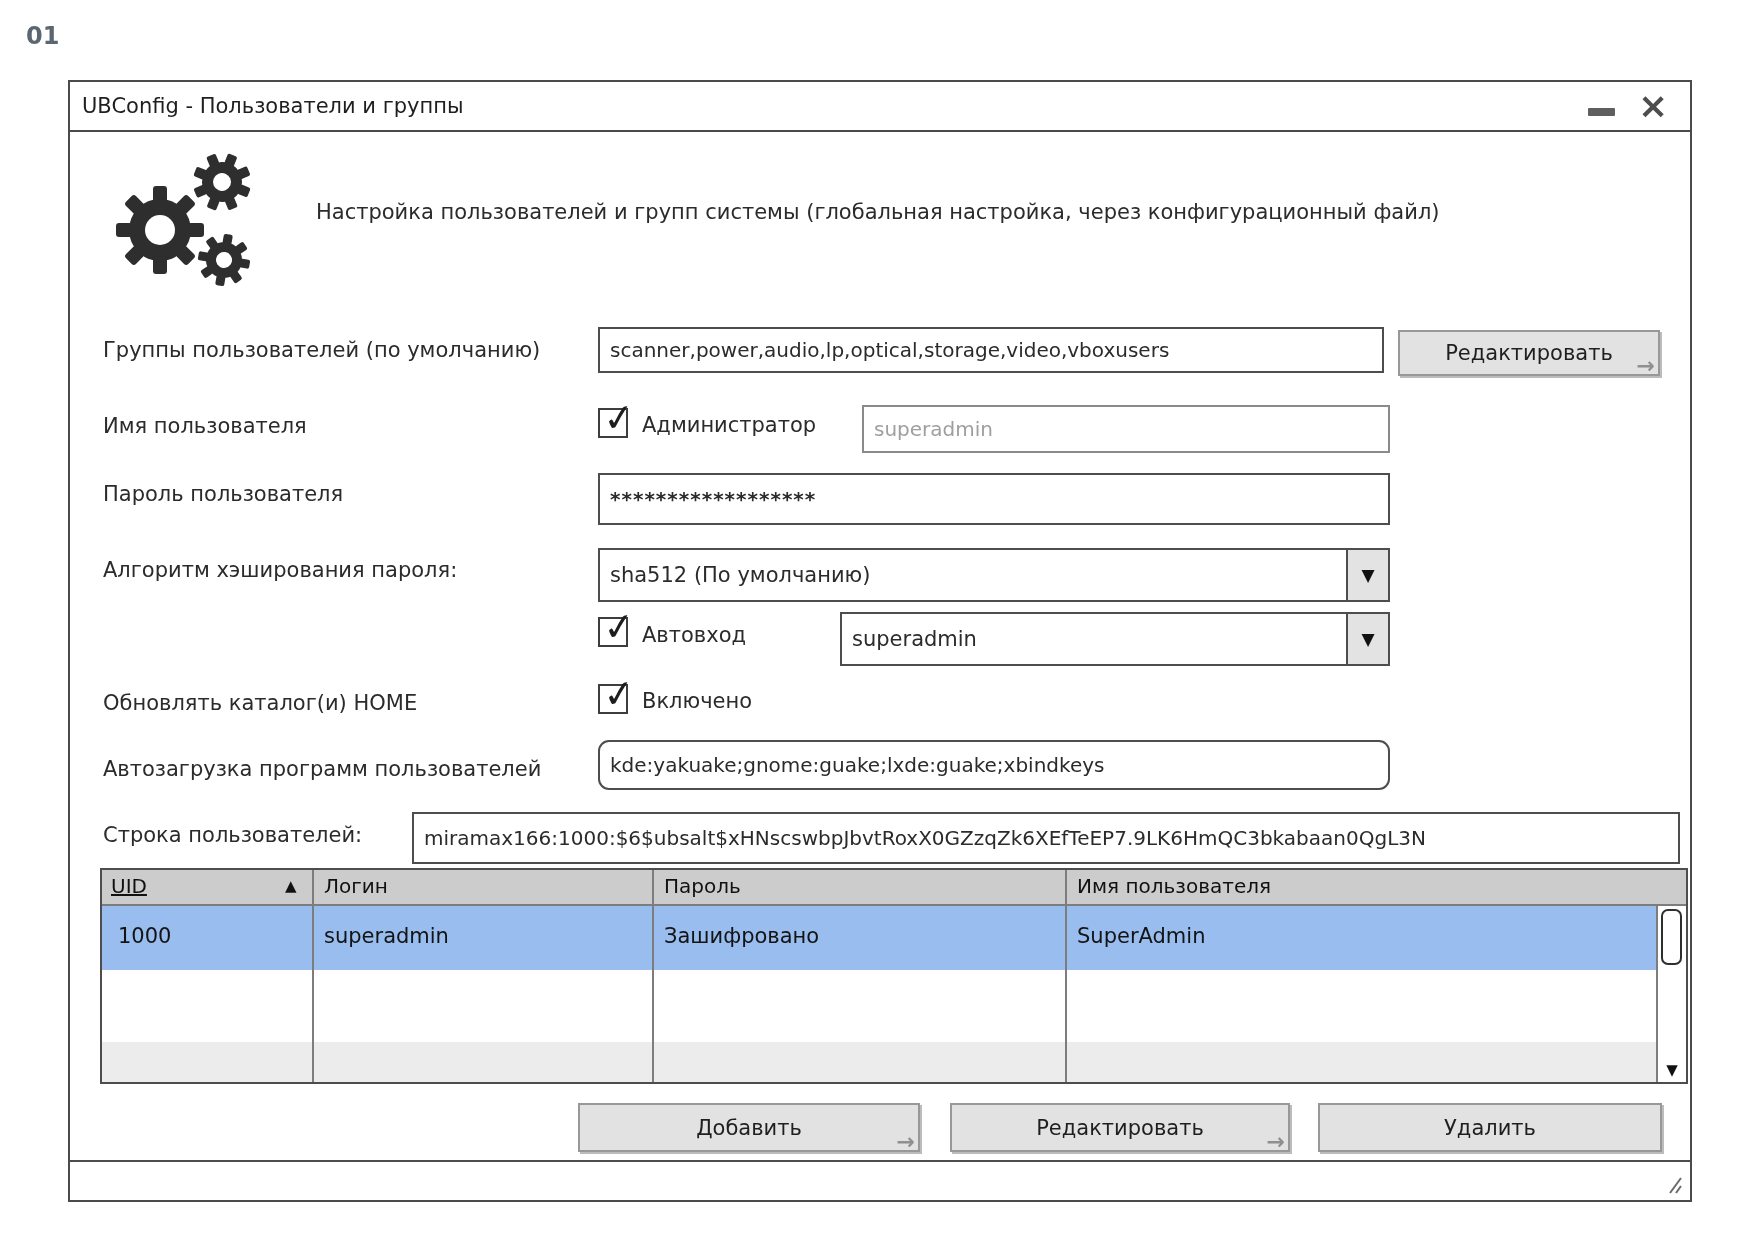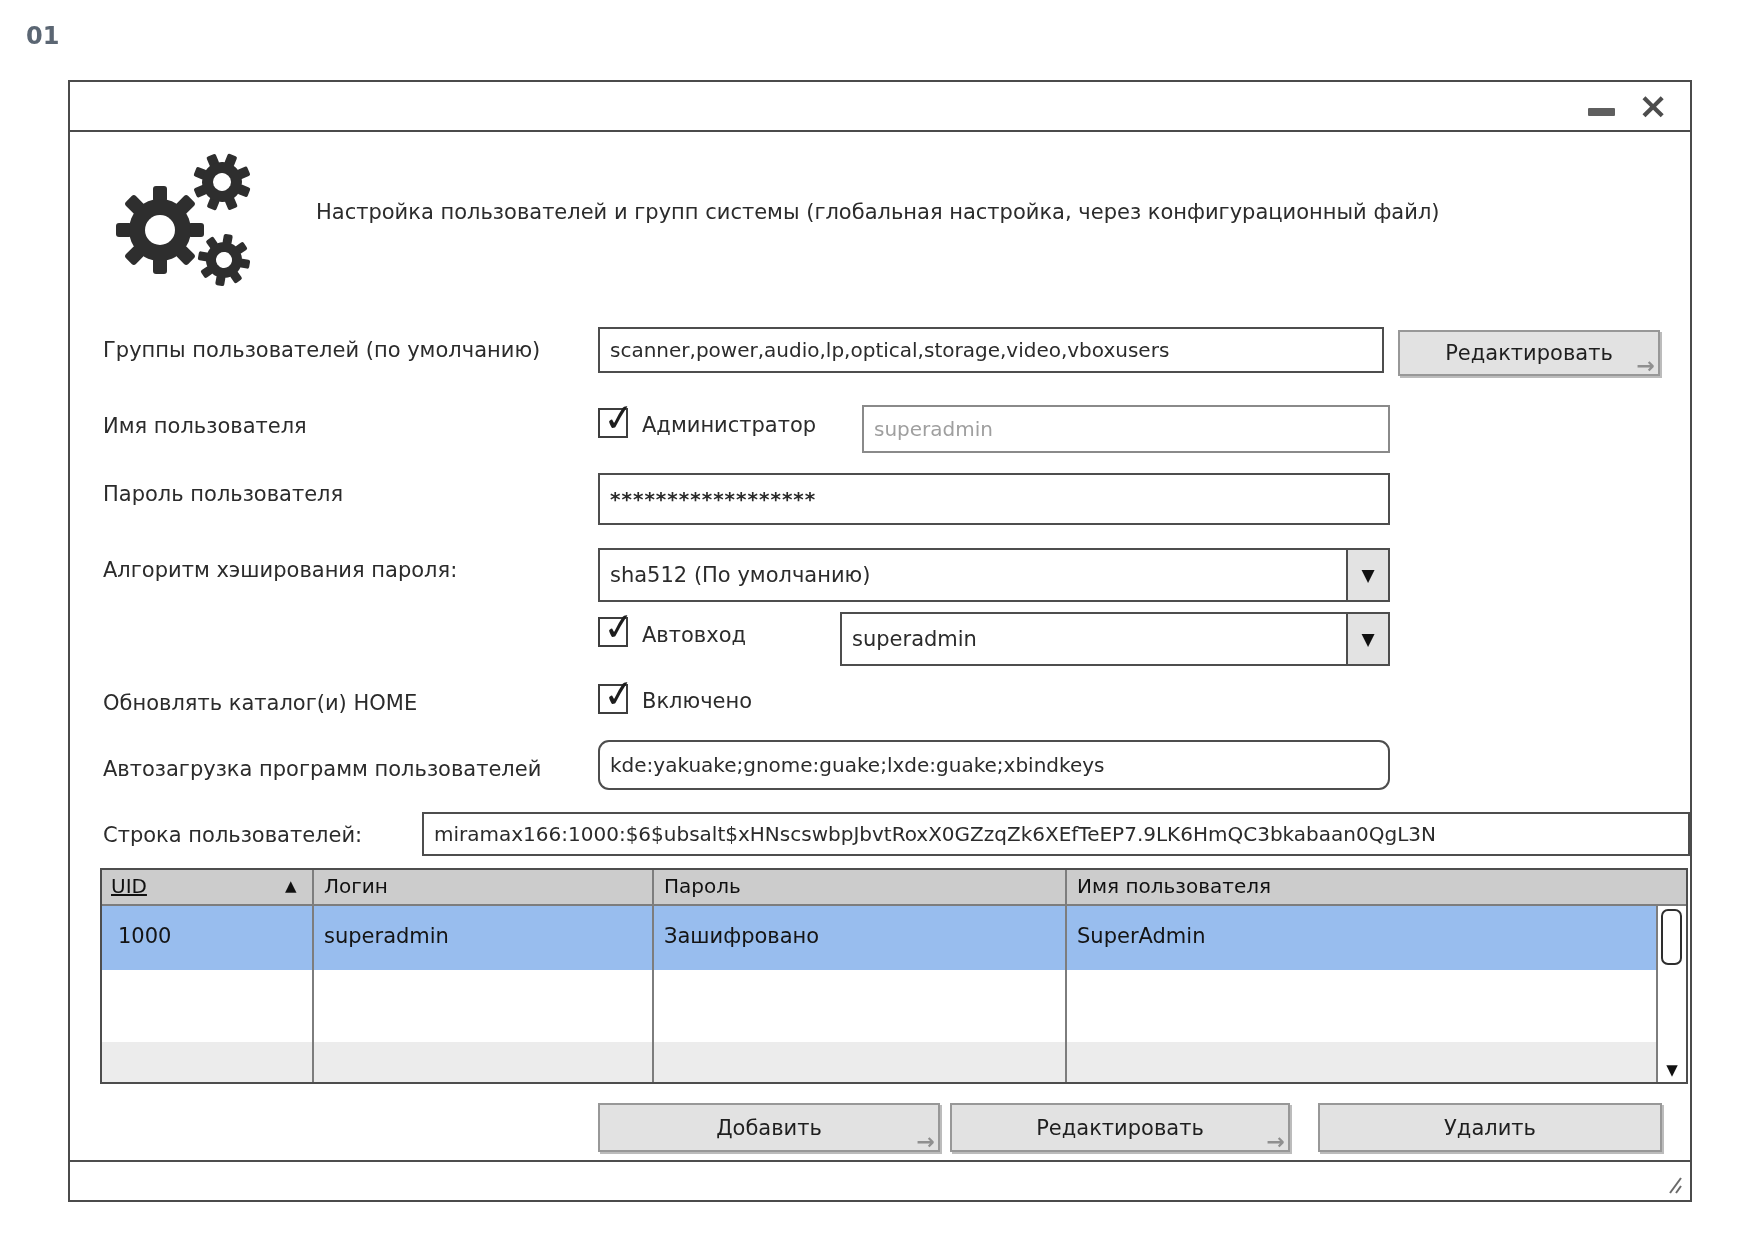--- a/index.html
+++ b/index.html
@@ -61,20 +61,21 @@
   .gear-svg, .grip-svg { display:block; }
 </style>
 </head>
 <body>
 
 <div class="abs figure-label">01</div>
 
 <div class="abs window">
 
   <div class="abs titlebar">
+    <div class="abs titlebar-text">UBConfig - Пользователи и группы</div>
     <div class="abs min-bar"></div>
     <div class="abs close-x">×</div>
   </div>
 
   <div class="abs" style="left:30px; top:64px; width:172px; height:148px;">
     <svg class="gear-svg" width="172" height="148" viewBox="0 0 172 148">
       <g fill="#2e2e2e">
         <g transform="translate(60,84)">
           <g>
             <rect x="-7" y="-44" width="14" height="16" rx="3"></rect>
@@ -158,21 +159,21 @@
   <div class="abs flabel" style="top:609px;">Обновлять каталог(и) HOME</div>
   <div class="abs checkbox" style="left:528px; top:602px;">
     <span class="tick">✓</span>
   </div>
   <div class="abs cb-label" style="left:572px; top:607px;">Включено</div>
 
   <div class="abs flabel" style="top:675px;">Автозагрузка программ пользователей</div>
   <div class="abs tbox" style="left:528px; top:658px; width:792px; height:50px;border-radius:11px;">kde:yakuake;gnome:guake;lxde:guake;xbindkeys</div>
 
   <div class="abs flabel" style="top:741px;">Строка пользователей:</div>
-  <div class="abs tbox" style="left:352px; top:730px; width:1268px; height:44px;">miramax166:1000:$6$ubsalt$xHNscswbpJbvtRoxX0GZzqZk6XEfTeEP7.9LK6HmQC3bkabaan0QgL3N</div>
+  <div class="abs tbox" style="left:342px; top:730px; width:1268px; height:52px;">miramax166:1000:$6$ubsalt$xHNscswbpJbvtRoxX0GZzqZk6XEfTeEP7.9LK6HmQC3bkabaan0QgL3N</div>
 
   <div class="abs table">
     <div class="abs thead">
       <div class="abs th" style="left:9px;text-decoration:underline;">UID</div>
       <div class="abs sort-tri">▲</div>
       <div class="abs th" style="left:222px;">Логин</div>
       <div class="abs th" style="left:562px;">Пароль</div>
       <div class="abs th" style="left:975px;">Имя пользователя</div>
     </div>
 
@@ -189,21 +190,21 @@
     <div class="abs col-sep" style="left:210px;"></div>
     <div class="abs col-sep" style="left:550px;"></div>
     <div class="abs col-sep" style="left:963px;"></div>
 
     <div class="abs scrollbar">
       <div class="abs sb-thumb"></div>
       <div class="abs sb-down">▼</div>
     </div>
   </div>
 
-  <div class="abs btn" style="left:528px; top:1021px; width:342px; height:49px;">
+  <div class="abs btn" style="left:508px; top:1021px; width:342px; height:49px;">
     <span>Добавить</span>
     <span class="link-arrow">→</span>
   </div>
   <div class="abs btn" style="left:880px; top:1021px; width:340px; height:49px;">
     <span>Редактировать</span>
     <span class="link-arrow">→</span>
   </div>
   <div class="abs btn" style="left:1248px; top:1021px; width:344px; height:49px;">
     <span>Удалить</span>
   </div>

